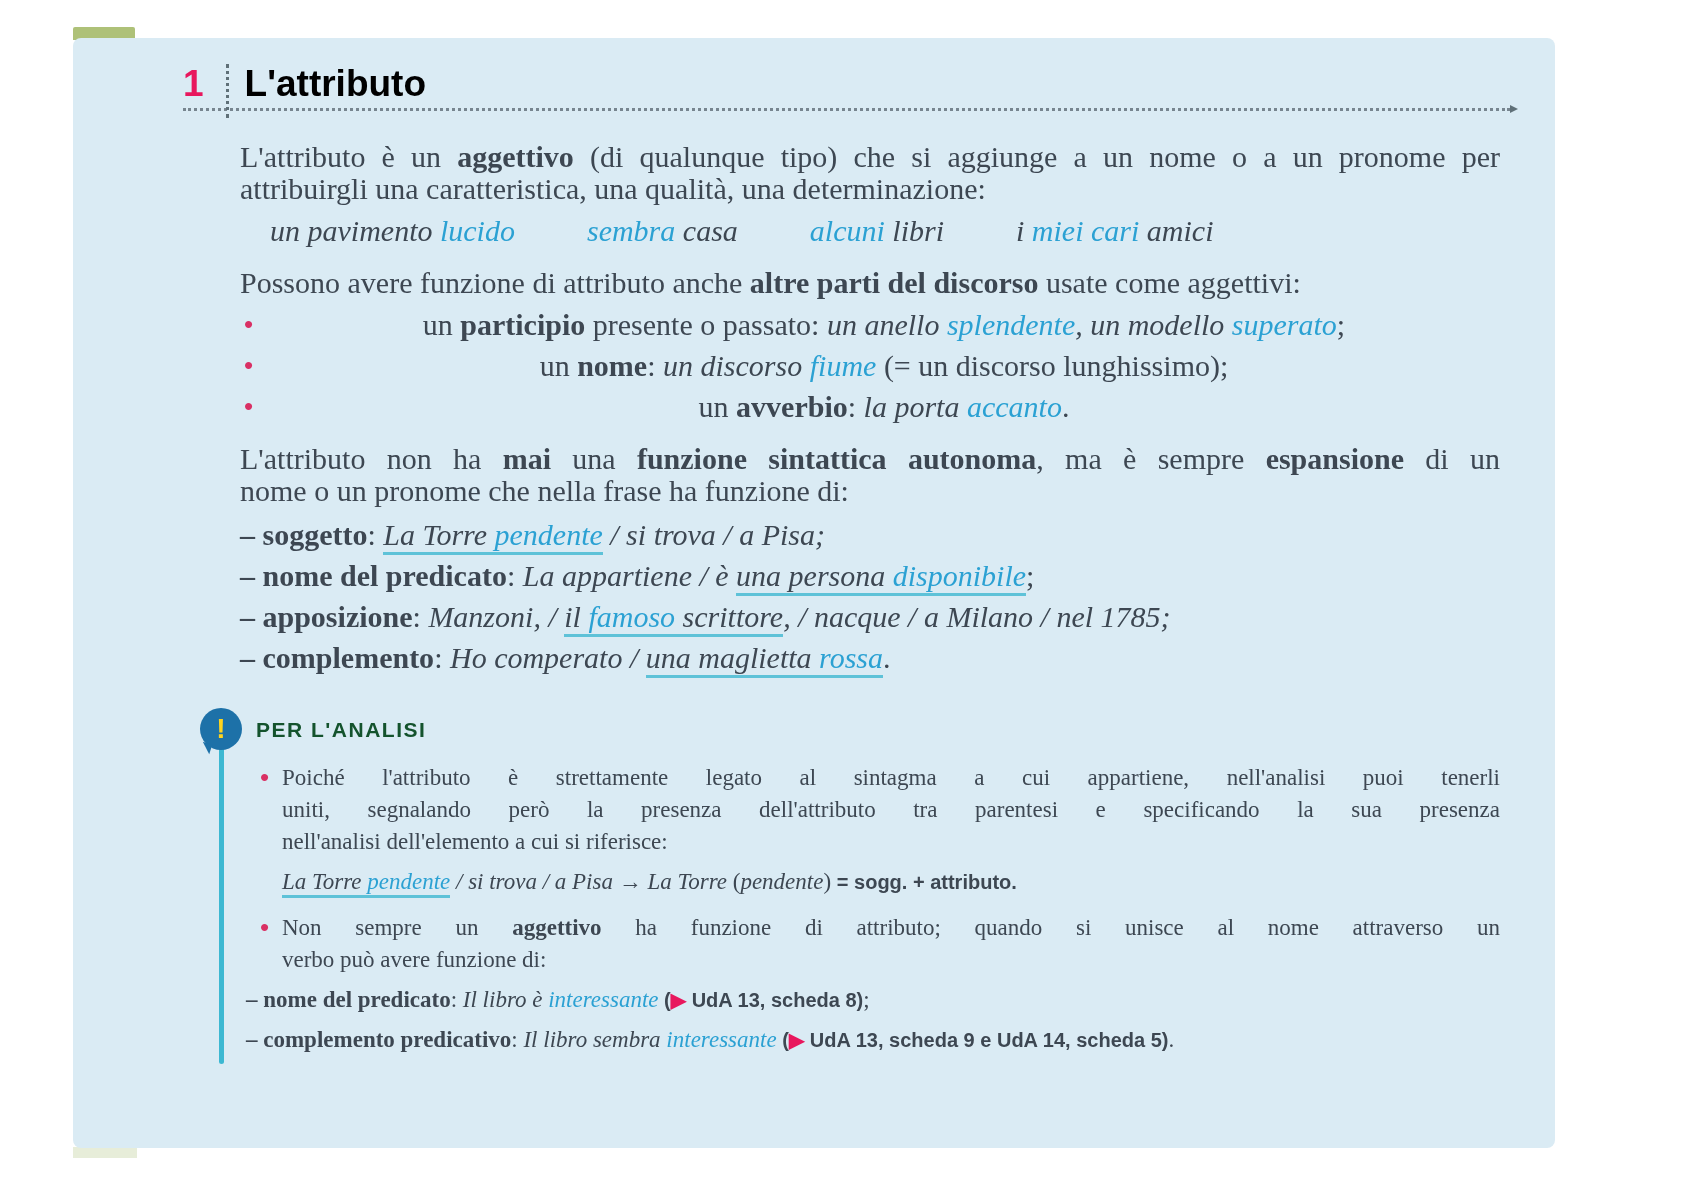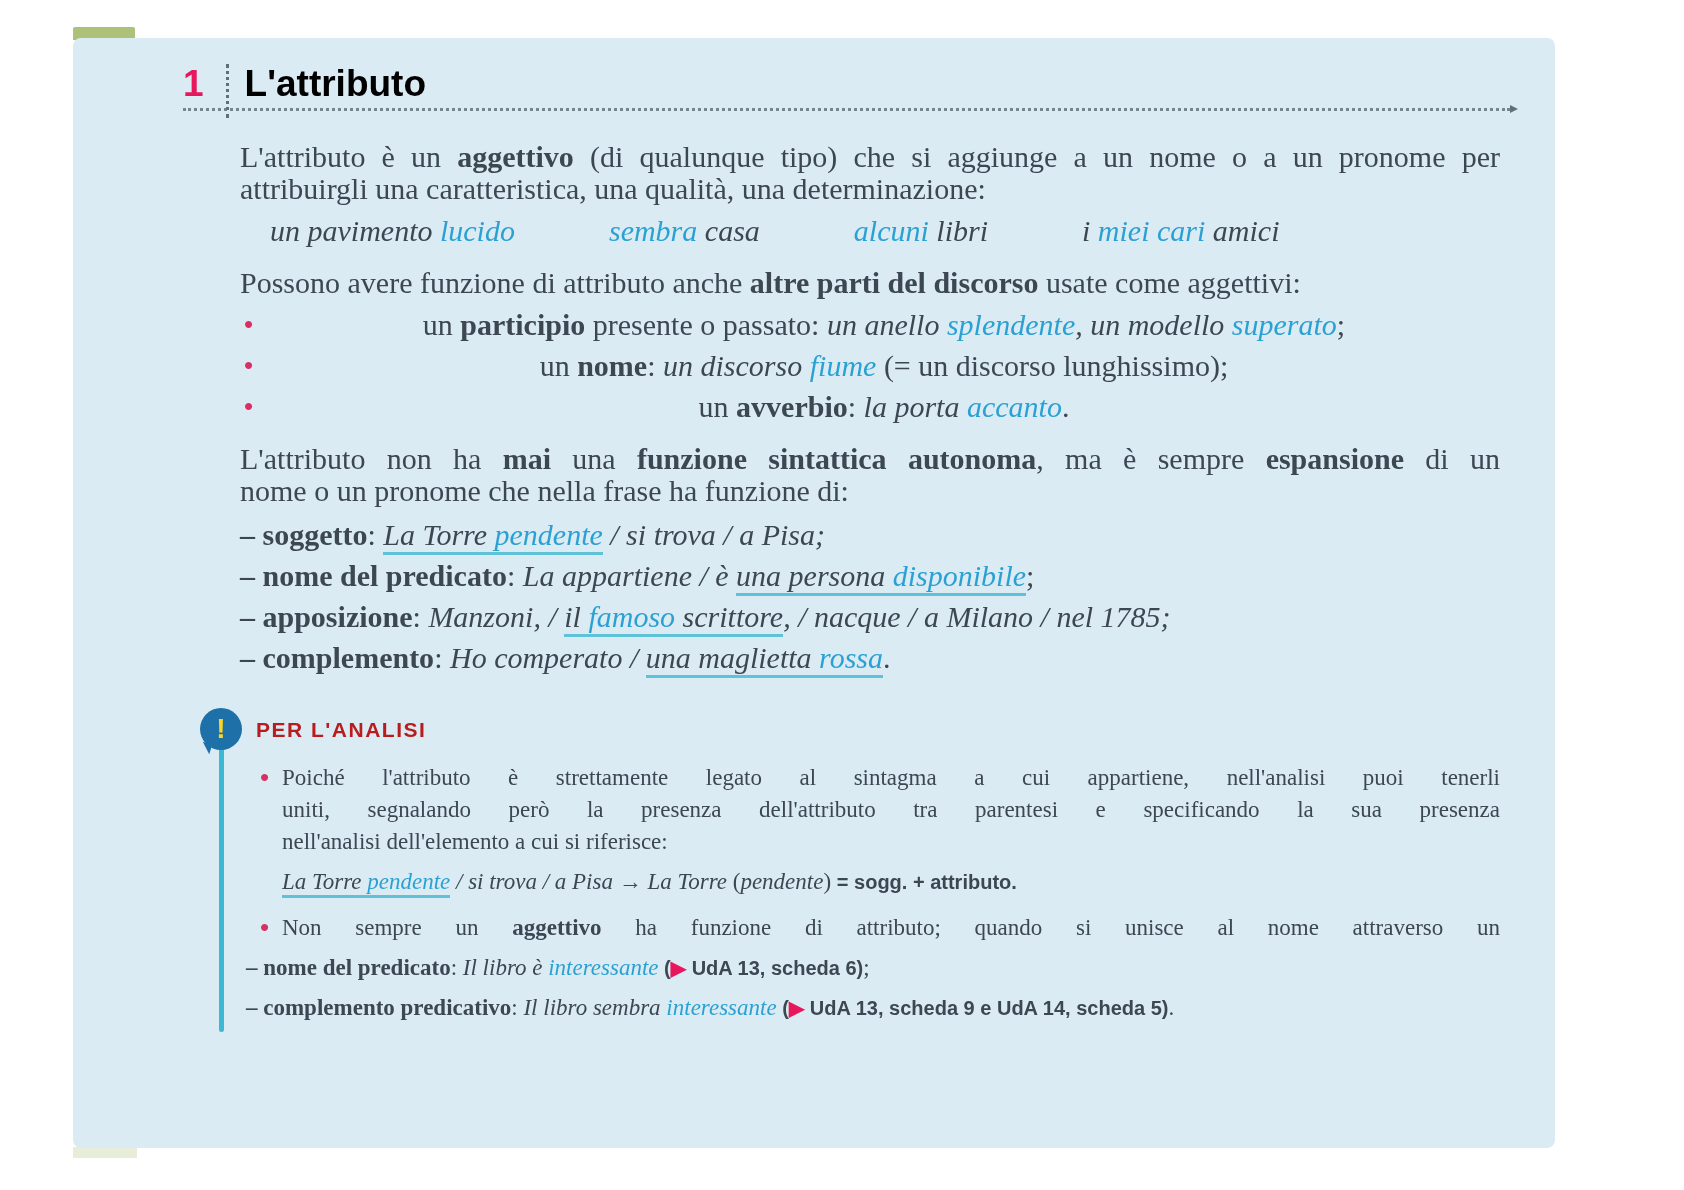--- a/index.html
+++ b/index.html
@@ -47,21 +47,21 @@
   }
   .tline{min-height:32px;}
   .just{text-align:justify;text-align-last:justify;}
   .b{font-weight:bold;}
   .i{font-style:italic;}
   .blue{color:#2ba1d3;}
   .u{border-bottom:3px solid #5ec2d8;padding-bottom:1px;}
   .sans{font-family:"Liberation Sans",sans-serif;font-weight:bold;font-size:20px;}
   .pink{color:#e8175d;}
   .p1{margin-top:30px;}
-  .examples{display:flex;gap:94px;margin:10px 0 16px 30px;}
+  .examples{display:flex;gap:72px;margin:10px 0 16px 30px;}
   .p2{margin-top:20px;}
   .blist{margin:10px 0 0 0;padding:0;list-style:none;text-align:center;}
   .blist li{margin:0 0 9px 28px;position:relative;}
   .blist li::before{
     content:"\2022";color:#d93064;position:absolute;left:-24px;top:0;
     font-size:26px;font-weight:bold;
   }
   .p3{margin-top:20px;}
   .dlist{margin:12px 0 0 0;padding:0;list-style:none;}
   .dlist li{margin:0 0 9px 0;}
@@ -78,21 +78,21 @@
     transform:rotate(18deg);
   }
   .an-icon span{
     font-family:"Liberation Sans",sans-serif;font-weight:bold;
     font-size:28px;color:#ffd41e;line-height:1;
   }
   .an-bar{width:5px;flex-grow:1;background:#3cb8d2;border-radius:0 0 3px 3px;margin-top:-4px;}
   .an-body{margin-left:12px;flex-grow:1;font-size:23px;line-height:32px;padding-top:6px;}
   .an-heading{
     font-family:"Liberation Sans",sans-serif;font-weight:bold;font-size:21px;
-    color:#b91c1c;letter-spacing:1.5px;margin-bottom:16px;
+    color:#14532d;letter-spacing:1.5px;margin-bottom:16px;
   }
   .an-bullet{position:relative;margin:0 0 8px 26px;}
   .an-bullet::before{
     content:"\2022";color:#d93064;position:absolute;left:-22px;top:0;
     font-size:26px;font-weight:bold;
   }
   .an-example{margin:4px 0 14px 26px;}
   .an-dlist{margin:4px 0 0 -10px;padding:0;list-style:none;}
   .an-dlist li{margin:0 0 8px 0;}
 </style>
@@ -161,21 +161,22 @@
       <div class="an-bullet">
           <div class="tline just"><span>Poiché l'attributo è strettamente legato al sintagma a cui appartiene, nell'analisi puoi tenerli</span></div>
           <div class="tline just"><span>uniti, segnalando però la presenza dell'attributo tra parentesi e specificando la sua presenza</span></div>
           <div class="tline"><span>nell'analisi dell'elemento a cui si riferisce:</span></div>
         </div>
       <div class="an-example">
           <div class="tline"><span class="i u">La Torre </span><span class="i blue u">pendente</span><span class="i"> / si trova / a Pisa </span><span>→ </span><span class="i">La Torre </span><span>(</span><span class="i">pendente</span><span>) </span><span class="sans">= sogg. + attributo.</span></div>
         </div>
       <div class="an-bullet">
           <div class="tline just"><span>Non sempre un </span><span class="b">aggettivo</span><span> ha funzione di attributo; quando si unisce al nome attraverso un</span></div>
+          <div class="tline"><span>verbo può avere funzione di:</span></div>
         </div>
       <ul class="an-dlist">
-        <li><span class="b">– </span><span class="b">nome del predicato</span><span>: </span><span class="i">Il libro è </span><span class="i blue">interessante</span><span class="sans"> (</span><span class="sans pink">▶</span><span class="sans"> UdA 13, scheda 6</span><span class="sans">)</span><span>;</span></li>
+        <li><span class="b">– </span><span class="b">nome del predicato</span><span>: </span><span class="i">Il libro è </span><span class="i blue">interessante</span><span class="sans"> (</span><span class="sans pink">▶</span><span class="sans"> UdA 13, scheda 8</span><span class="sans">)</span><span>;</span></li>
         <li><span class="b">– </span><span class="b">complemento predicativo</span><span>: </span><span class="i">Il libro sembra </span><span class="i blue">interessante</span><span class="sans"> (</span><span class="sans pink">▶</span><span class="sans"> UdA 13, scheda 9 e UdA 14, scheda 5)</span><span>.</span></li>
       </ul>
     </div>
   </div>
 
 </div>
 
 </body></html>

